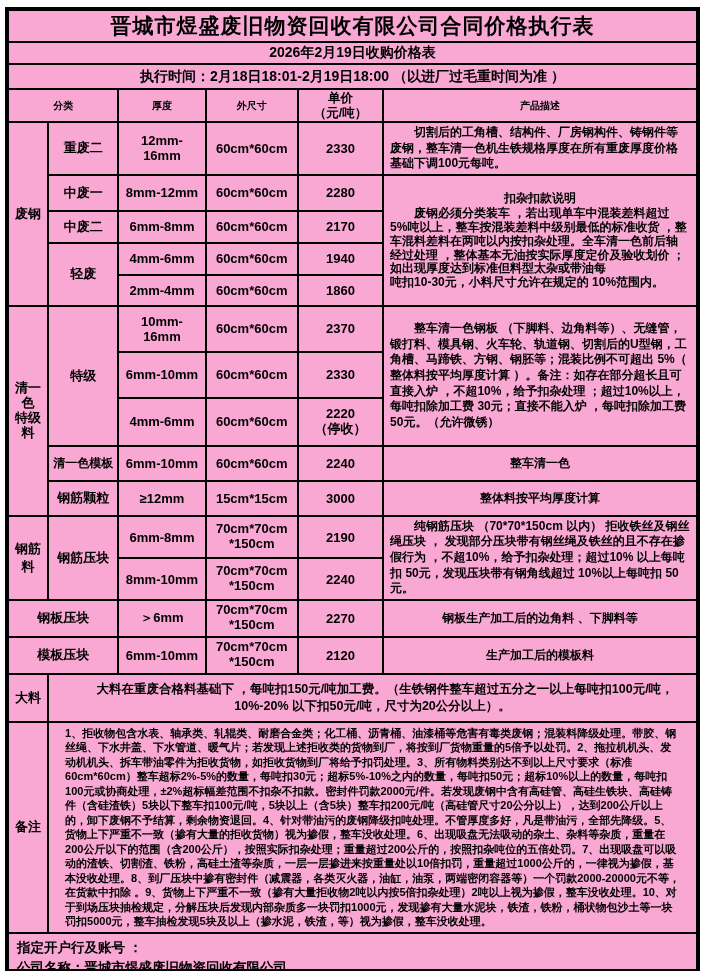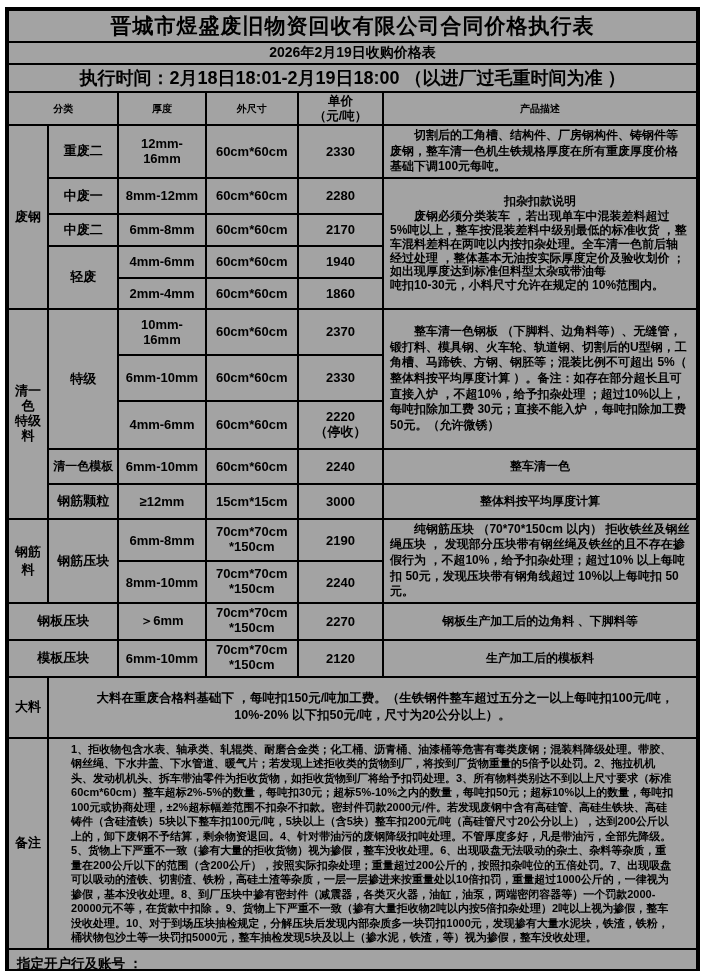--- a/index.html
+++ b/index.html
@@ -1,40 +1,40 @@
 <!DOCTYPE html>
 <html><head>
 <meta charset="utf-8">
 <style>
   html,body { margin:0; padding:0; background:#fff; }
   body { font-family:"Liberation Sans", sans-serif; color:#000; }
   .sheet {
     width:691px; height:960px; margin:7px auto 0 auto;
-    border:2px solid #000; box-sizing:content-box; background:#a3a3a3;
+    border:2px solid #000; box-sizing:content-box; background:#f9a8d4;
   }
   table { border-collapse:collapse; table-layout:fixed; width:100%; height:100%; }
   td {
     border:2px solid #000; font-weight:bold; color:#000;
     padding:1px 3px; vertical-align:middle; overflow:hidden;
     text-align:center; font-size:13px; box-sizing:border-box;
   }
   .c1{width:40px}.c2{width:70px}.c3{width:87px}.c4{width:92px}.c5{width:85px}.c6{width:313px}
   .h-title{height:28px}.h-sub{height:16px}.h-exec{height:25px}.h-head{height:33px}
   .h46{height:46px}.h36{height:36px}.h32{height:32px}.h31{height:31px}.h48{height:48px}
-  .h35{height:35px}.h37{height:37px}.h52{height:61px}.h175{height:175px}.h89{height:89px}
+  .h35{height:35px}.h37{height:37px}.h52{height:48px}.h175{height:175px}.h89{height:89px}
   .title-cell{font-size:21px; letter-spacing:1px;}
   .sub-cell{font-size:14px;}
-  .exec-cell{font-size:18px;}
+  .exec-cell{font-size:14px;}
   .head-cell{font-size:10px;}
   .pre{white-space:pre-line; line-height:1.15;}
   .desc{ text-align:left; font-size:12px; line-height:1.3; padding:2px 6px;}
   .desc .indent{ text-indent:2em; }
   .desc-center{ font-size:12px; }
   .deduct-title{ text-align:center; margin-bottom:1px; }
-  .remarks-cell{ text-align:left; font-size:11px; line-height:1.32; padding:3px 22px; vertical-align:top; }
+  .remarks-cell{ text-align:left; font-size:11px; line-height:1.32; padding:3px 16px; vertical-align:top; }
   .large-cell{ text-align:center; font-size:12.5px; line-height:1.35; padding:2px 6px;}
   .large-cell .indent{ text-indent:2em; }
   .footer-cell{ text-align:left; font-size:13.5px; line-height:1.45; padding:4px 8px; vertical-align:top;}
 </style>
 </head>
 <body>
 
 <div class="sheet">
 <table>
   <colgroup>

